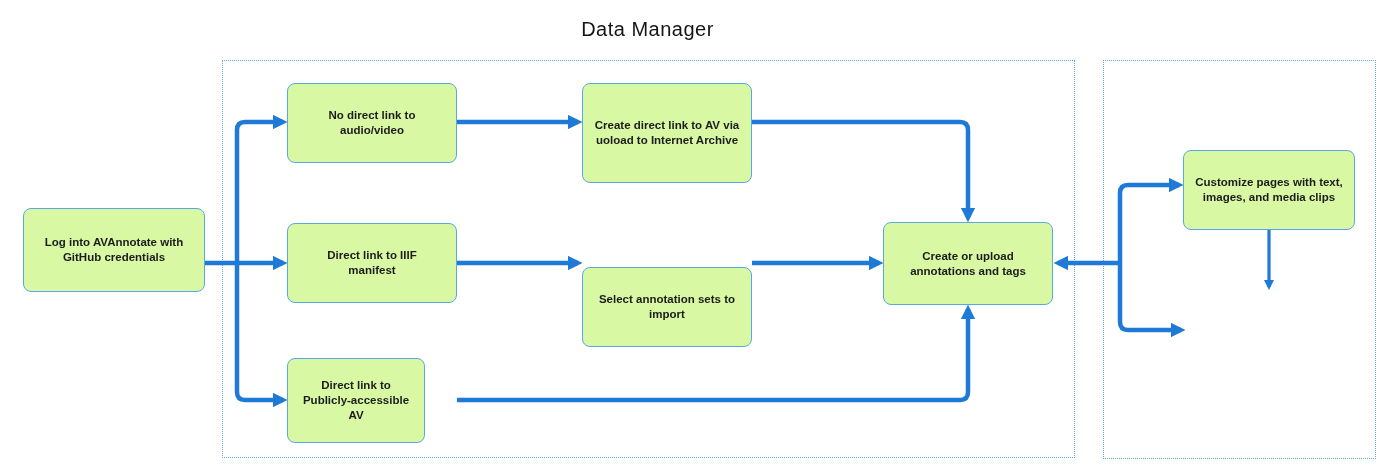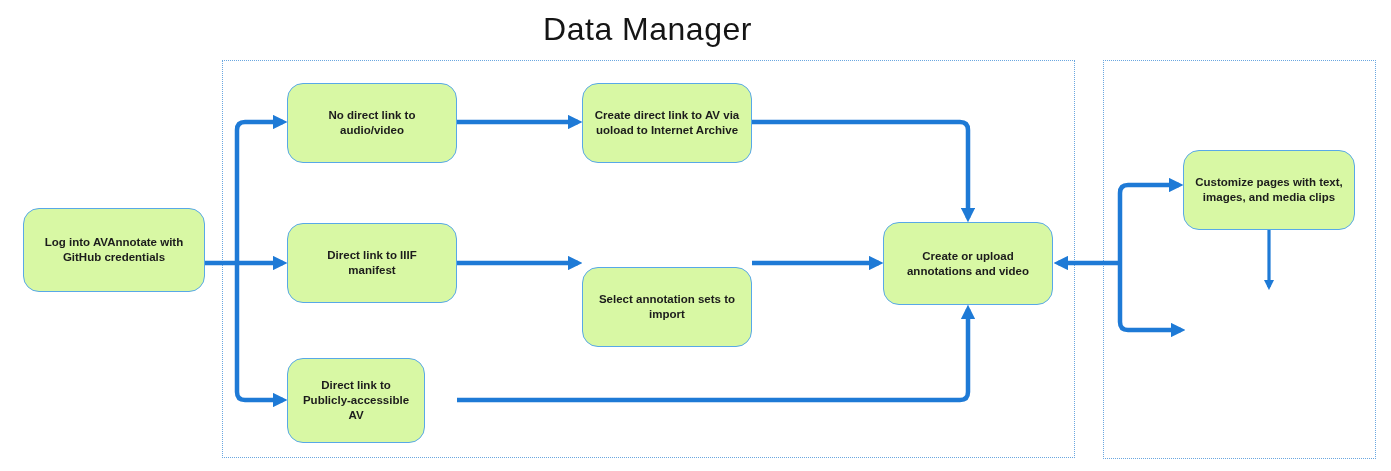--- a/index.html
+++ b/index.html
@@ -22,34 +22,34 @@
   }
   .section.data-manager { left: 222px; top: 60px; width: 851px; height: 396px; }
   .section.site-builder { left: 1103px; top: 60px; width: 271px; height: 397px; }
   .section-title {
     position: absolute;
     top: 8px;
     height: 42px;
     display: flex;
     align-items: center;
     justify-content: center;
-    font-size: 32px;
+    font-size: 20px;
     font-weight: 500;
     letter-spacing: 0.5px;
     color: var(--title-text, #151515);
     white-space: nowrap;
   }
   .section-title.dm { left: 222px; width: 851px; }
   .section-title.sb { left: 1103px; width: 271px; }
   .node {
     position: absolute;
     box-sizing: border-box;
     background: var(--node-fill, #d8f8a4);
     border: 1.5px solid var(--node-border, #58a8e8);
-    border-radius: 16px;
+    border-radius: 8px;
     display: flex;
     align-items: center;
     justify-content: center;
     text-align: center;
     font-size: 11.5px;
     font-weight: 700;
     line-height: 1.3;
     color: var(--node-text, #1c1c1c);
     padding: 6px 14px;
   }
@@ -96,26 +96,26 @@
     <path class="edge w4" d="M1120,263 H1058" marker-end="url(#ah)"></path>
     <path class="edge w4" d="M1120,263 V193 Q1120,185 1128,185 H1179" marker-end="url(#ah)"></path>
     <path class="edge w4" d="M1120,263 V322 Q1120,330 1128,330 H1181" marker-end="url(#ah)"></path>
     <path class="edge w3" d="M1269,230 V287" marker-end="url(#ah)"></path>
   </svg>
 
   <div class="node" style="left:23px; top:208px; width:182px; height:84px;">Log into AVAnnotate with GitHub credentials</div>
 
   <div class="node" style="left:287px; top:83px; width:170px; height:80px;">No direct link to audio/video</div>
 
-  <div class="node" style="left:582px; top:83px; width:170px; height:80px; padding:6px 8px;">Create direct link to AV via uoload to Internet Archive</div>
+  <div class="node" style="left:582px; top:83px; width:170px; height:100px; padding:6px 8px;">Create direct link to AV via uoload to Internet Archive</div>
 
   <div class="node" style="left:287px; top:223px; width:170px; height:80px; padding:6px 16px;">Direct link to IIIF manifest</div>
 
   <div class="node" style="left:582px; top:223px; width:170px; height:80px;margin-top:44px;">Select annotation sets to import</div>
 
   <div class="node" style="left:287px; top:358px; width:138px; height:85px;">Direct link to Publicly-accessible AV</div>
 
-  <div class="node" style="left:883px; top:222px; width:170px; height:83px;">Create or upload annotations and video</div>
+  <div class="node" style="left:883px; top:222px; width:170px; height:83px;">Create or upload annotations and tags</div>
 
   <div class="node" style="left:1183px; top:150px; width:172px; height:80px; padding:16px 8px;">Customize pages with text, images, and media clips</div>
 
 
 </div>
 
 </body></html>

